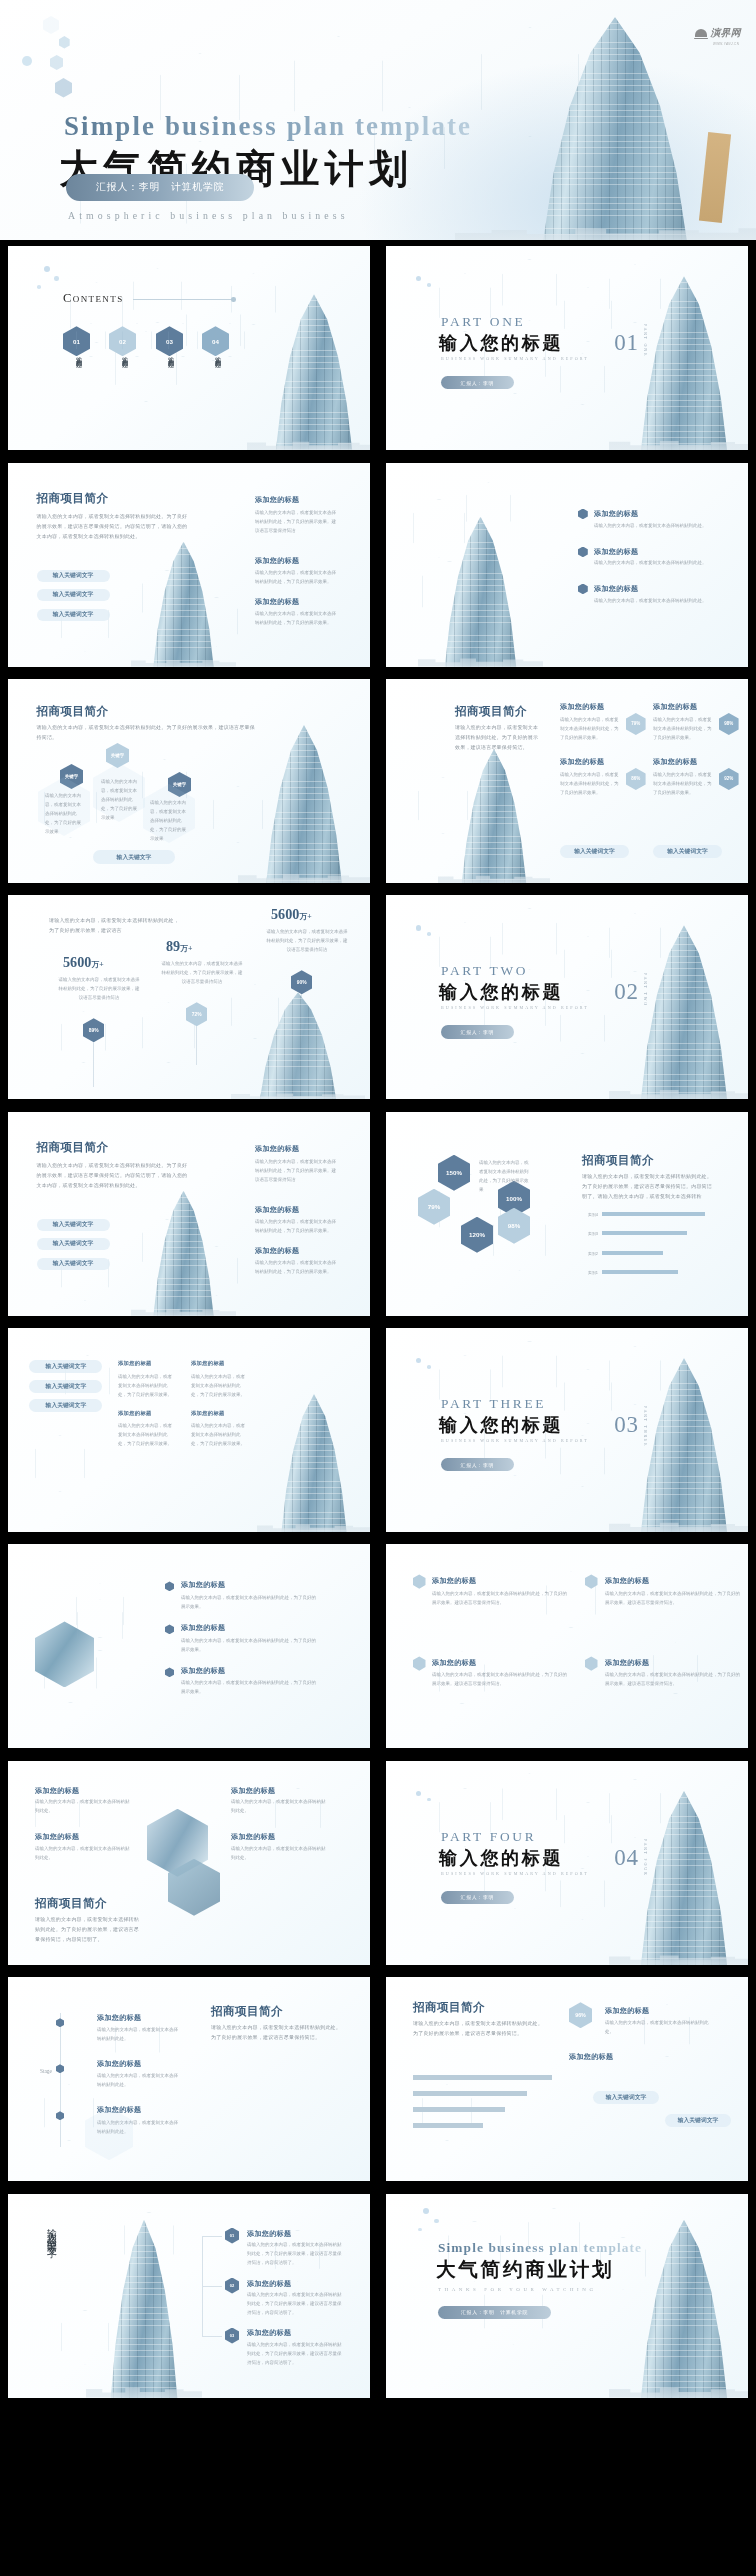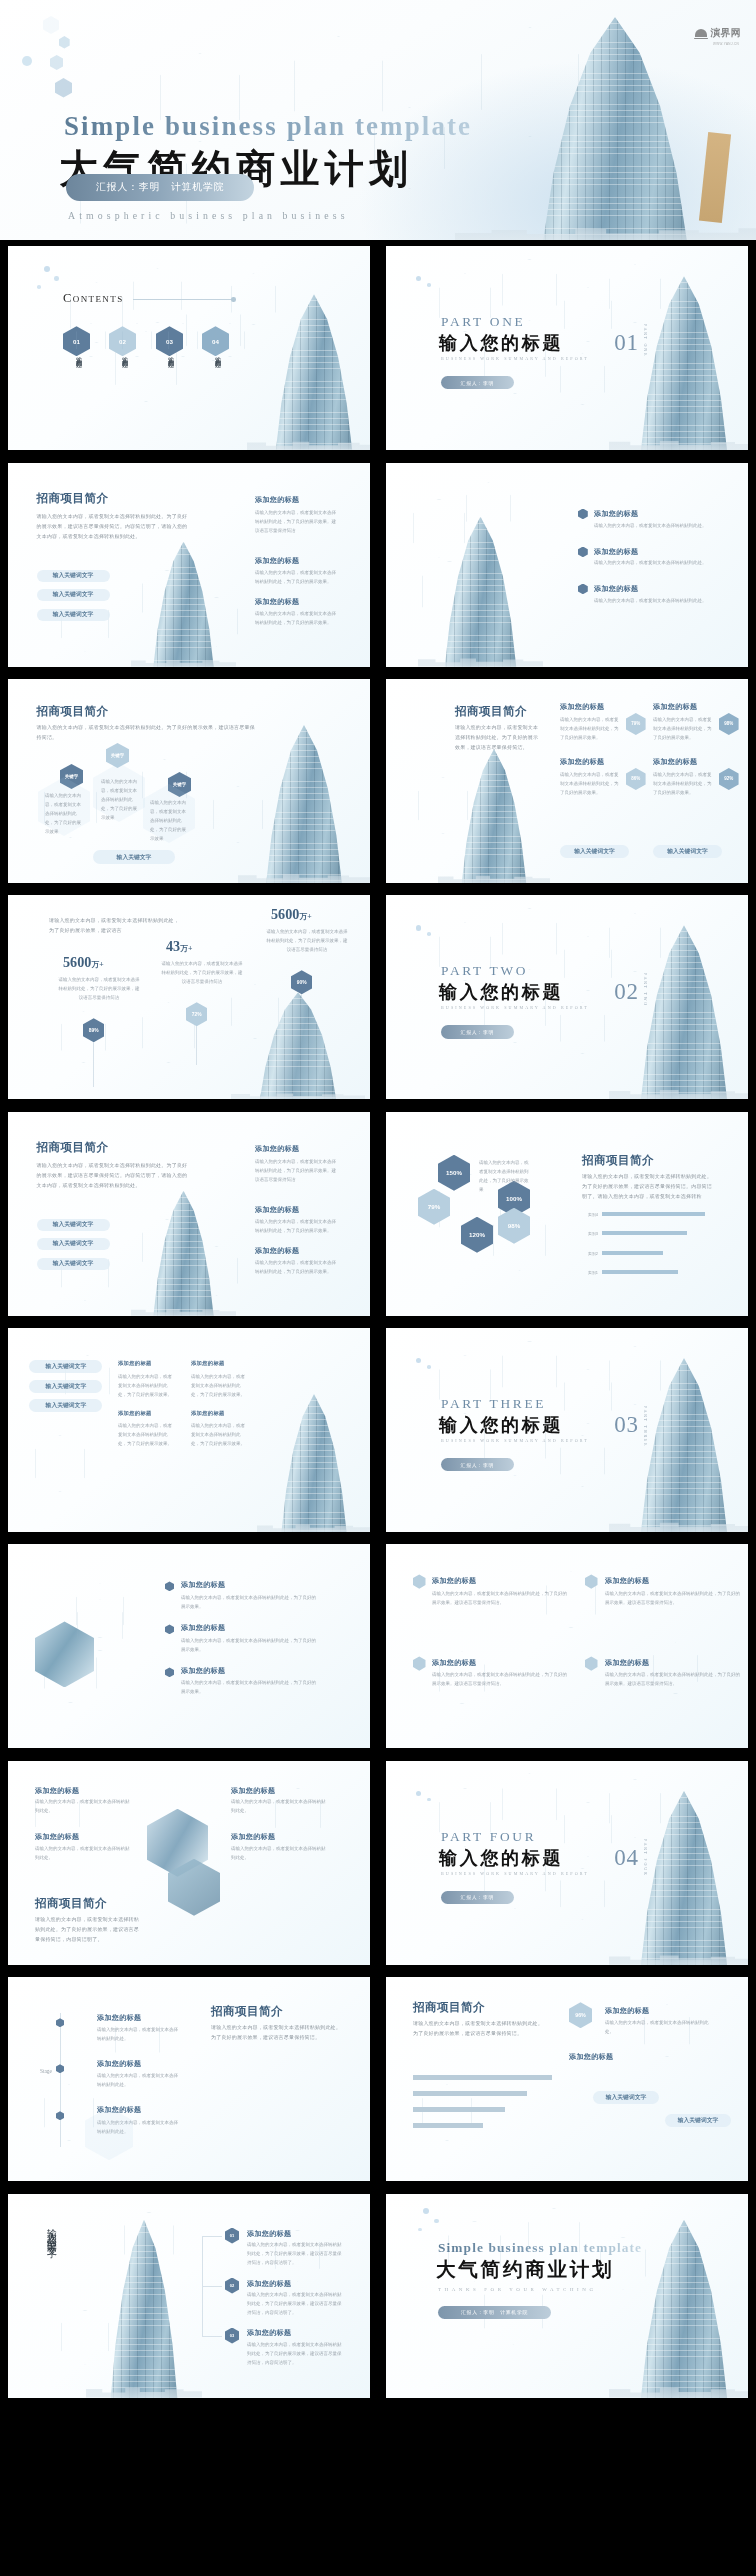--- a/index.html
+++ b/index.html
@@ -23,20 +23,21 @@
   .hex-fill { position: absolute; background: rgba(180,210,230,.13); border: none; }
   .hexshape {
     clip-path: polygon(50% 0%, 100% 25%, 100% 75%, 50% 100%, 0% 75%, 0% 25%);
   }
   .dot { position: absolute; border-radius: 50%; }
 
   .hero-logo {
     position: absolute; right: 16px; top: 27px;
     display: flex; align-items: center; gap: 2.7px;
     opacity: .62;
+    font-style: italic;
   }
   .hero-logo .lg-mark { width: 13.4px; height: 11.6px; position: relative; }
   .hero-logo .lg-mark:before {
     content: ""; position: absolute; left: 0.9px; top: 0.9px;
     width: 11.6px; height: 8px; border-radius: 6.2px 6.2px 0 0;
     background: #4a4a4a;
   }
   .hero-logo .lg-mark:after {
     content: ""; position: absolute; left: 0; bottom: 0;
     width: 13.4px; height: 1.8px; border-radius: 1.8px; background: #4a4a4a;
@@ -432,21 +433,21 @@
     <div class="cell">
       <div class="slide">
         <div class="hex-bg hexshape" style="left:134px;top:107px;width:53px;height:61px;"></div>
         <div class="hex-bg hexshape" style="left:223px;top:89px;width:48px;height:55px;"></div>
         <div class="hex-bg hexshape" style="left:53px;top:116px;width:45px;height:52px;"></div>
         <div class="body-txt" style="position:absolute;left:41px;top:19.6px;width:134px;">请输入您的文本内容，或者复制文本选择转粘贴到此处，为了良好的展示效果，建议语言</div>
         <div class="stat-num" style="left:55px;top:59px;font-size:14.2px;"><span>5600</span><span class="u">万+</span></div>
         <div class="body-txt-xs" style="position:absolute;left:50px;top:80px;width:82px;text-align:center;">请输入您的文本内容，或者复制文本选择转粘贴到此处，为了良好的展示效果，建议语言尽量保持简洁</div>
         <div class="hexbtn hx-dark" style="left:75px;top:123px;width:21.4px;height:24px;font-size:4.9px;">89%</div>
         <div class="sq-line" style="left:85px;top:147px;width:0.9px;height:45px;"></div>
-        <div class="stat-num" style="left:158px;top:43px;font-size:14.2px;"><span>43</span><span class="u">万+</span></div>
+        <div class="stat-num" style="left:158px;top:43px;font-size:14.2px;"><span>89</span><span class="u">万+</span></div>
         <div class="body-txt-xs" style="position:absolute;left:153px;top:64px;width:82px;text-align:center;">请输入您的文本内容，或者复制文本选择转粘贴到此处，为了良好的展示效果，建议语言尽量保持简洁</div>
         <div class="hexbtn hx-light" style="left:178px;top:107px;width:21.4px;height:24px;font-size:4.9px;">72%</div>
         <div class="sq-line" style="left:188px;top:131px;width:0.9px;height:39px;"></div>
         <div class="stat-num" style="left:263px;top:10.7px;font-size:14.2px;"><span>5600</span><span class="u">万+</span></div>
         <div class="body-txt-xs" style="position:absolute;left:258px;top:32px;width:82px;text-align:center;">请输入您的文本内容，或者复制文本选择转粘贴到此处，为了良好的展示效果，建议语言尽量保持简洁</div>
         <div class="hexbtn hx-dark" style="left:283px;top:75px;width:21.4px;height:24px;font-size:4.9px;">90%</div>
         <div class="sq-line" style="left:293px;top:99px;width:0.9px;height:34px;"></div>
         <div class="tower-wrap" style="left:223px;width:134px;height:107px;bottom:0;opacity:.9;">
           <div class="tower" style="width:109px;height:107px;">
             <div class="body"></div>

